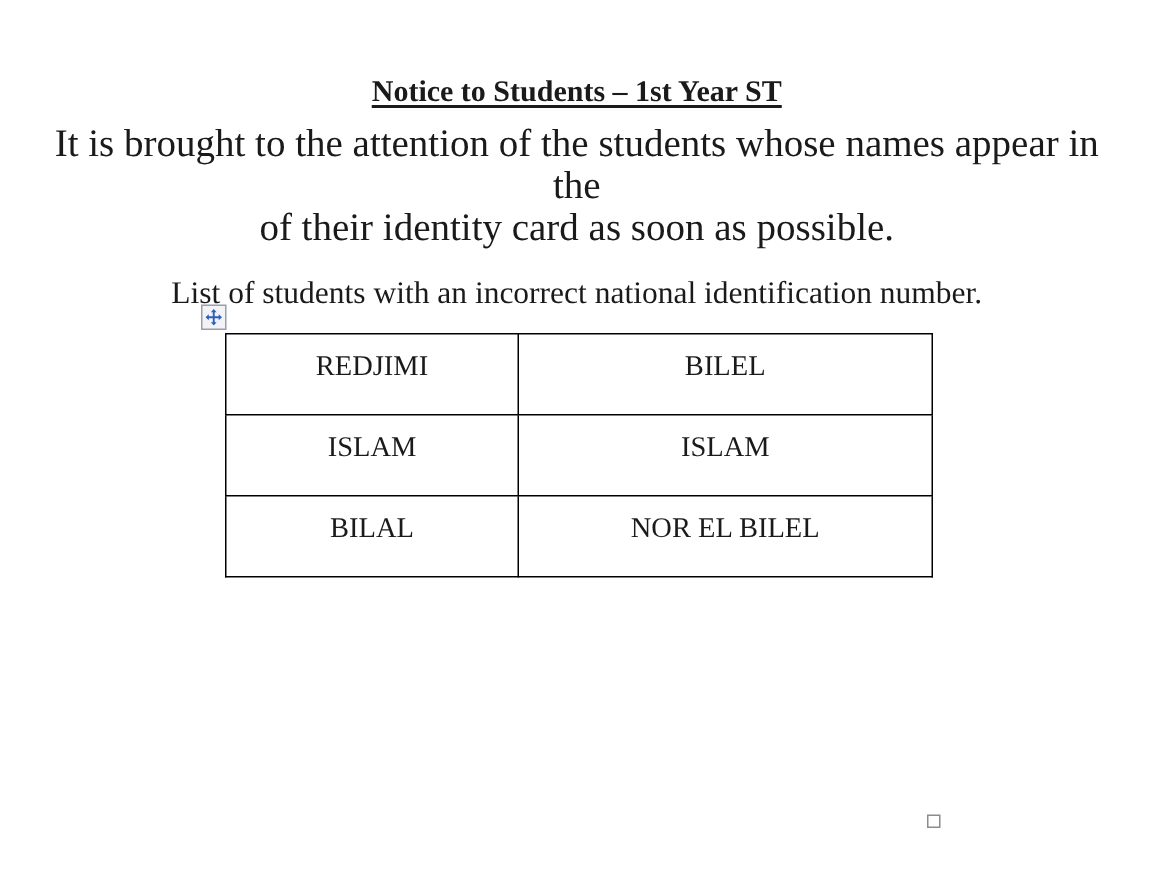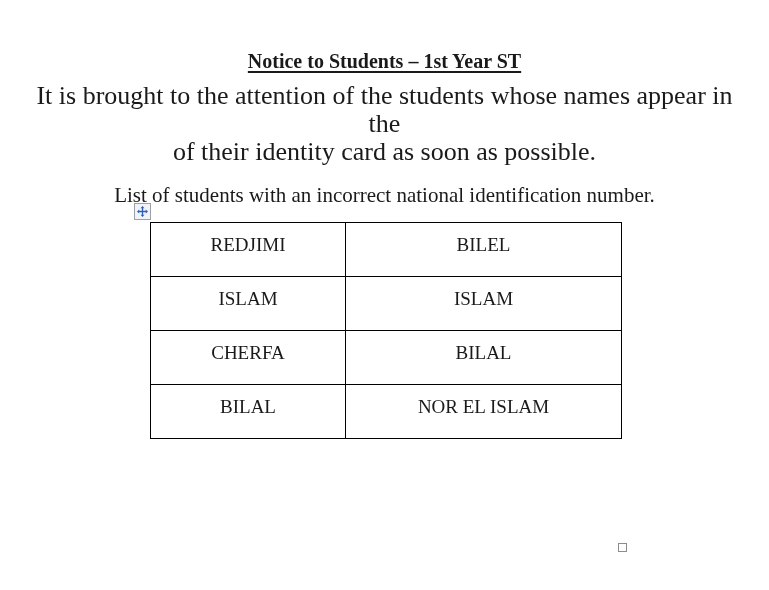--- a/index.html
+++ b/index.html
@@ -112,26 +112,22 @@
       <tbody>
           <tr>
         <td class="col-left">REDJIMI</td>
         <td class="col-right">BILEL</td>
       </tr>
       <tr>
         <td class="col-left">ISLAM</td>
         <td class="col-right">ISLAM</td>
       </tr>
       <tr>
-        <td class="col-left">CHERFA</td>
-        <td class="col-right">BILAL</td>
-      </tr>
-      <tr>
         <td class="col-left">BILAL</td>
-        <td class="col-right">NOR EL ISLAM</td>
+        <td class="col-right">NOR EL BILEL</td>
       </tr>
     </tbody>
       </table>
 
     <div class="resize-handle"></div>
 
   </div>
 
 </div>
 

